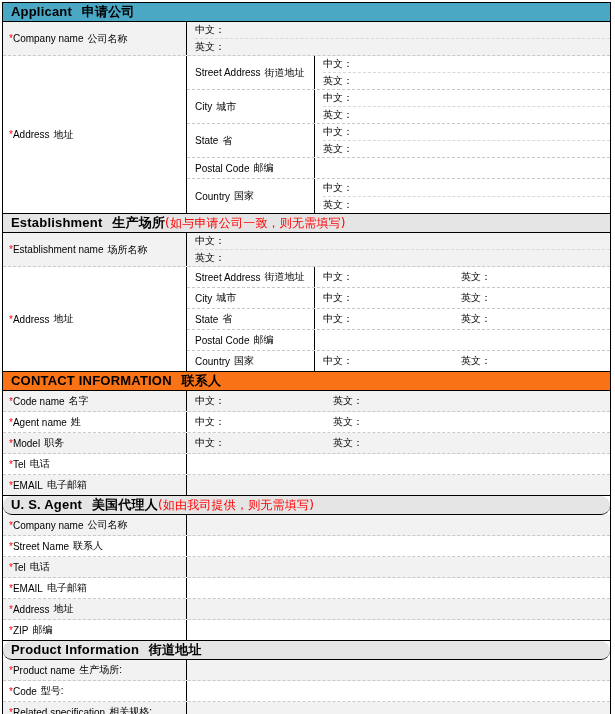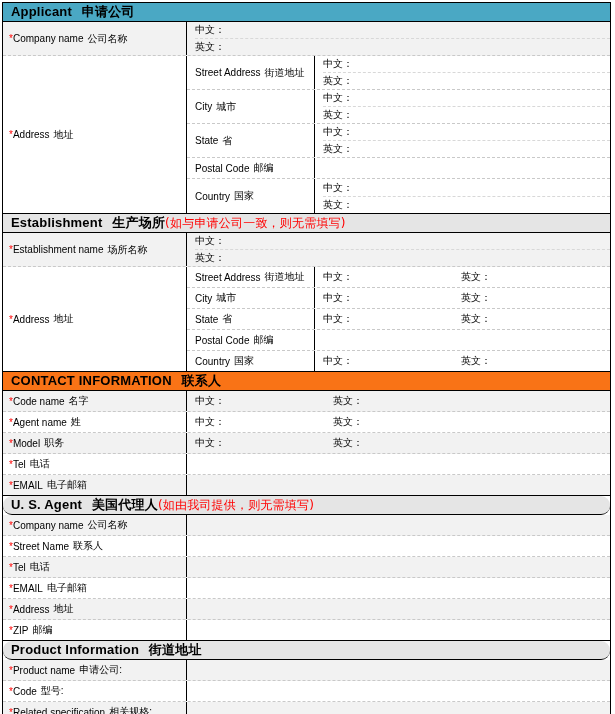--- a/index.html
+++ b/index.html
@@ -359,21 +359,21 @@
         <span>ZIP </span>
         <span class="cn">邮编</span>
       </div>
       <div class="val"></div>
     </div>
     <div class="banner banner-green"><span>Product Information  </span><span class="cn">街道地址</span><span class="note"></span></div>
     <div class="row h-sgl shade">
       <div class="lbl">
         <span class="star">*</span>
         <span>Product name </span>
-        <span class="cn">申请公司:</span>
+        <span class="cn">生产场所:</span>
       </div>
       <div class="val"></div>
     </div>
     <div class="row h-sgl">
       <div class="lbl">
         <span class="star">*</span>
         <span>Code </span>
         <span class="cn">型号:</span>
       </div>
       <div class="val"></div>

